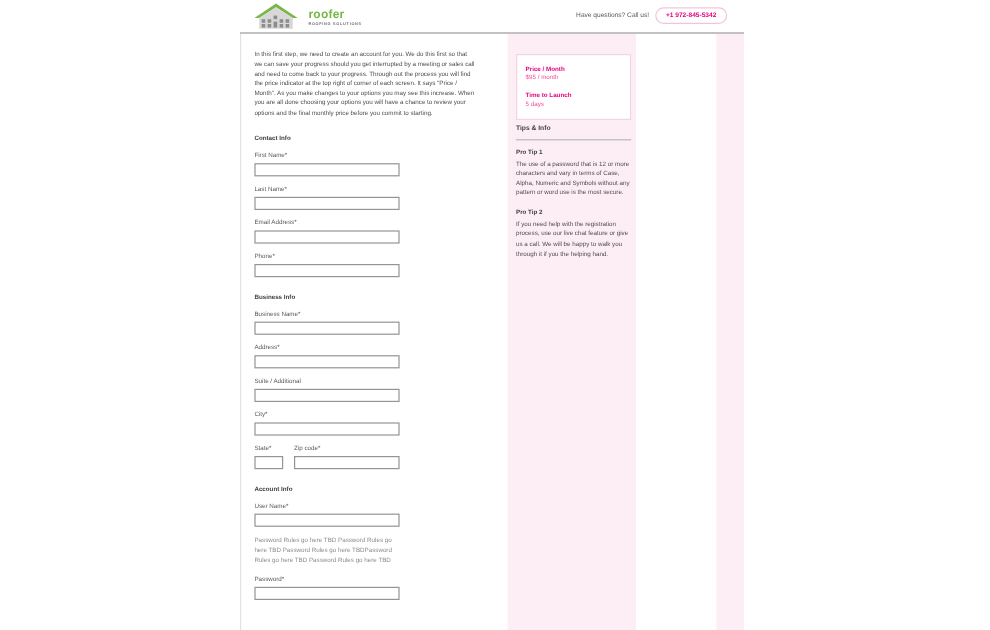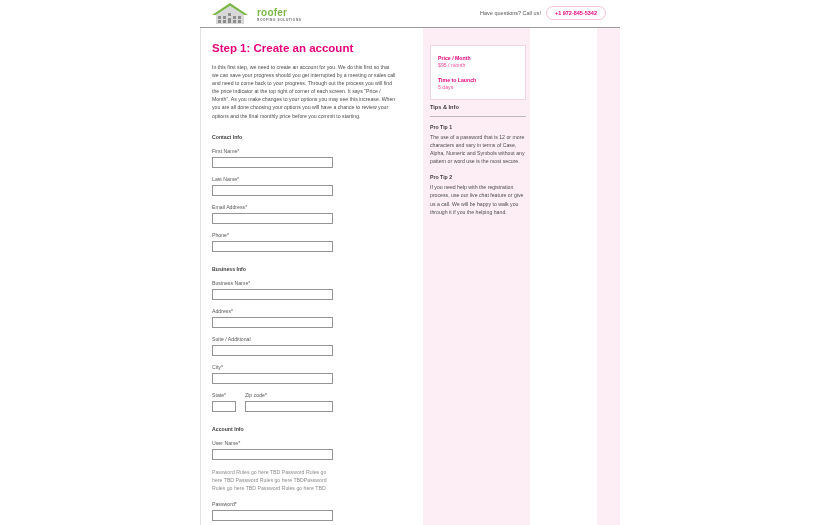--- a/index.html
+++ b/index.html
@@ -200,21 +200,20 @@
 
     <div class="cta">
       <span class="cta-label">Have questions? Call us!</span>
       <span class="cta-phone">+1 972-845-5342</span>
     </div>
 
   </div>
 
   <div class="content">
 
-    <h1 class="step-title">Step 1: Create an account</h1>
     <p class="intro">In this first step, we need to create an account for you. We do this first so that we can save your progress should you get interrupted by a meeting or sales call and need to come back to your progress. Through out the process you will find the price indicator at the top right of corner of each screen. It says "Price / Month". As you make changes to your options you may see this increase. When you are all done choosing your options you will have a chance to review your options and the final monthly price before you commit to starting.</p>
 
     <div>
       <div class="section-head">Contact Info</div>
 
       <div class="field">
         <label class="field-label">First Name*</label>
         <input class="field-input" type="text" value="" style="">
       </div>
 

